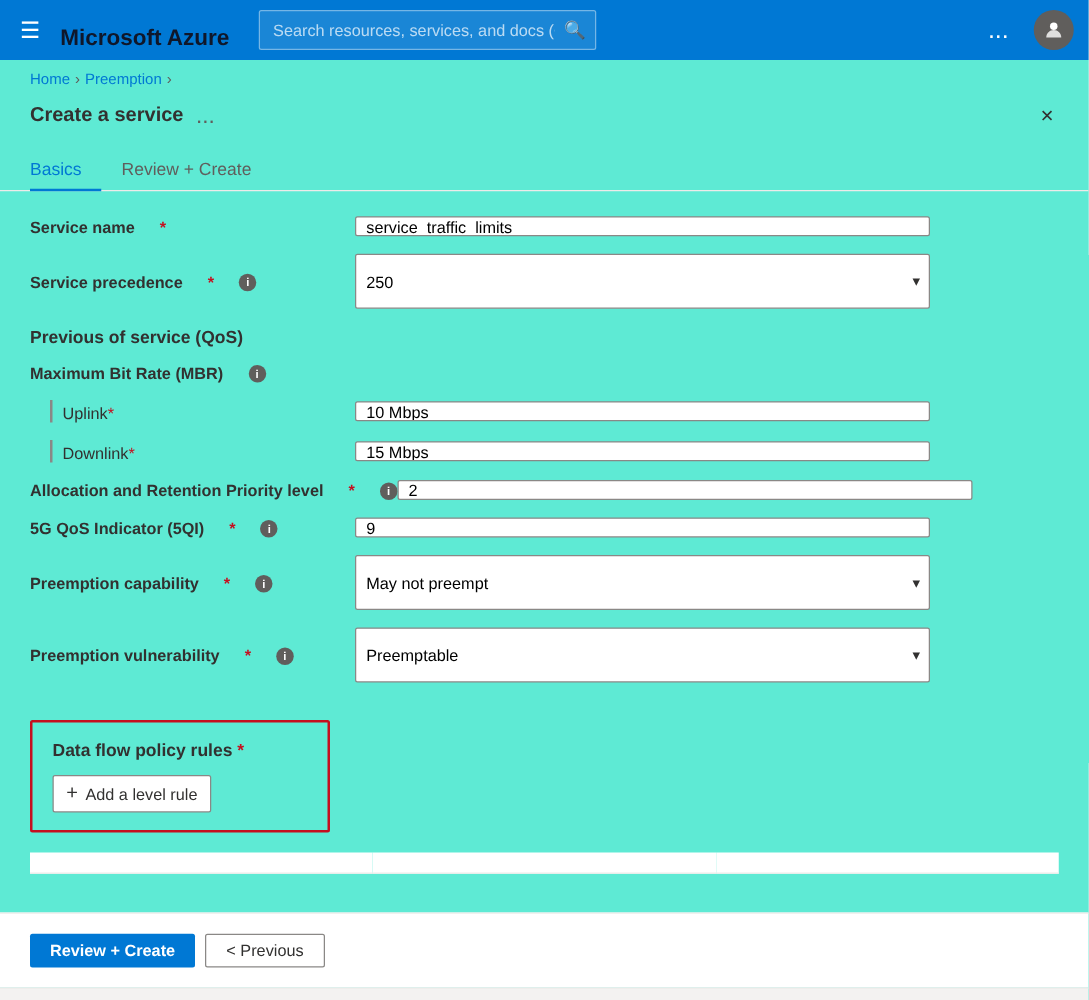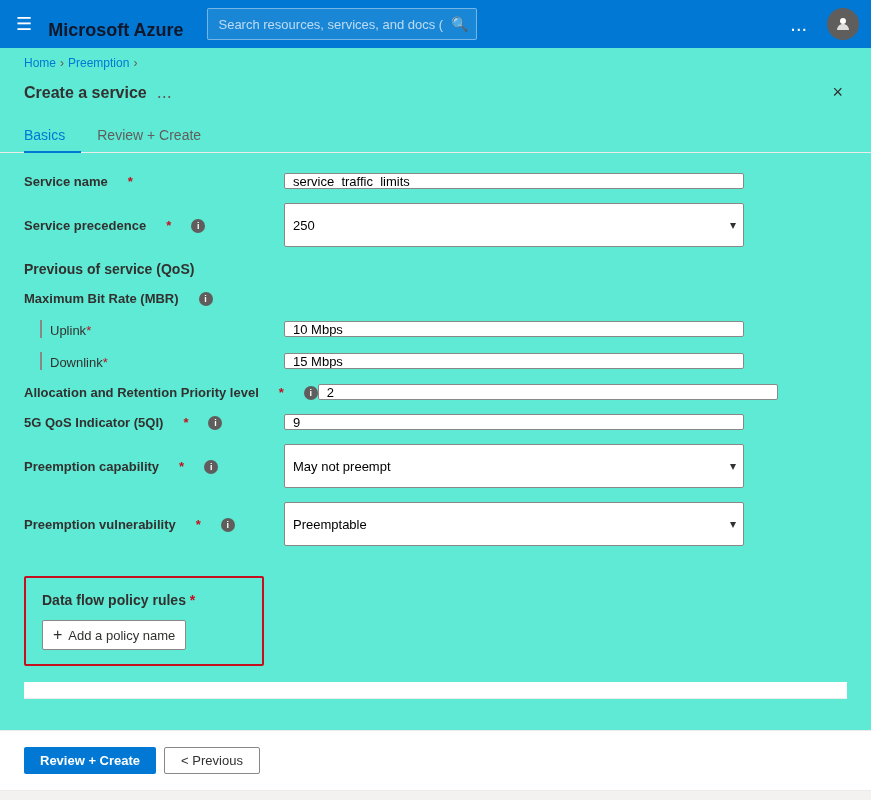--- a/index.html
+++ b/index.html
@@ -482,21 +482,21 @@
     </div>
 
     
     <div class="policy-rules-section">
       <div class="policy-rules-title">
         <span>Data flow policy rules</span>
         <span class="required-star">*</span>
       </div>
       <button class="add-policy-btn">
         <span class="plus-icon">+</span>
-        <span>Add a policy name</span>
+        <span>Add a level rule</span>
       </button>
     </div>
 
     
     <div class="table-section">
       <table class="policy-table">
         <thead>
           <tr>
             <th>
               

